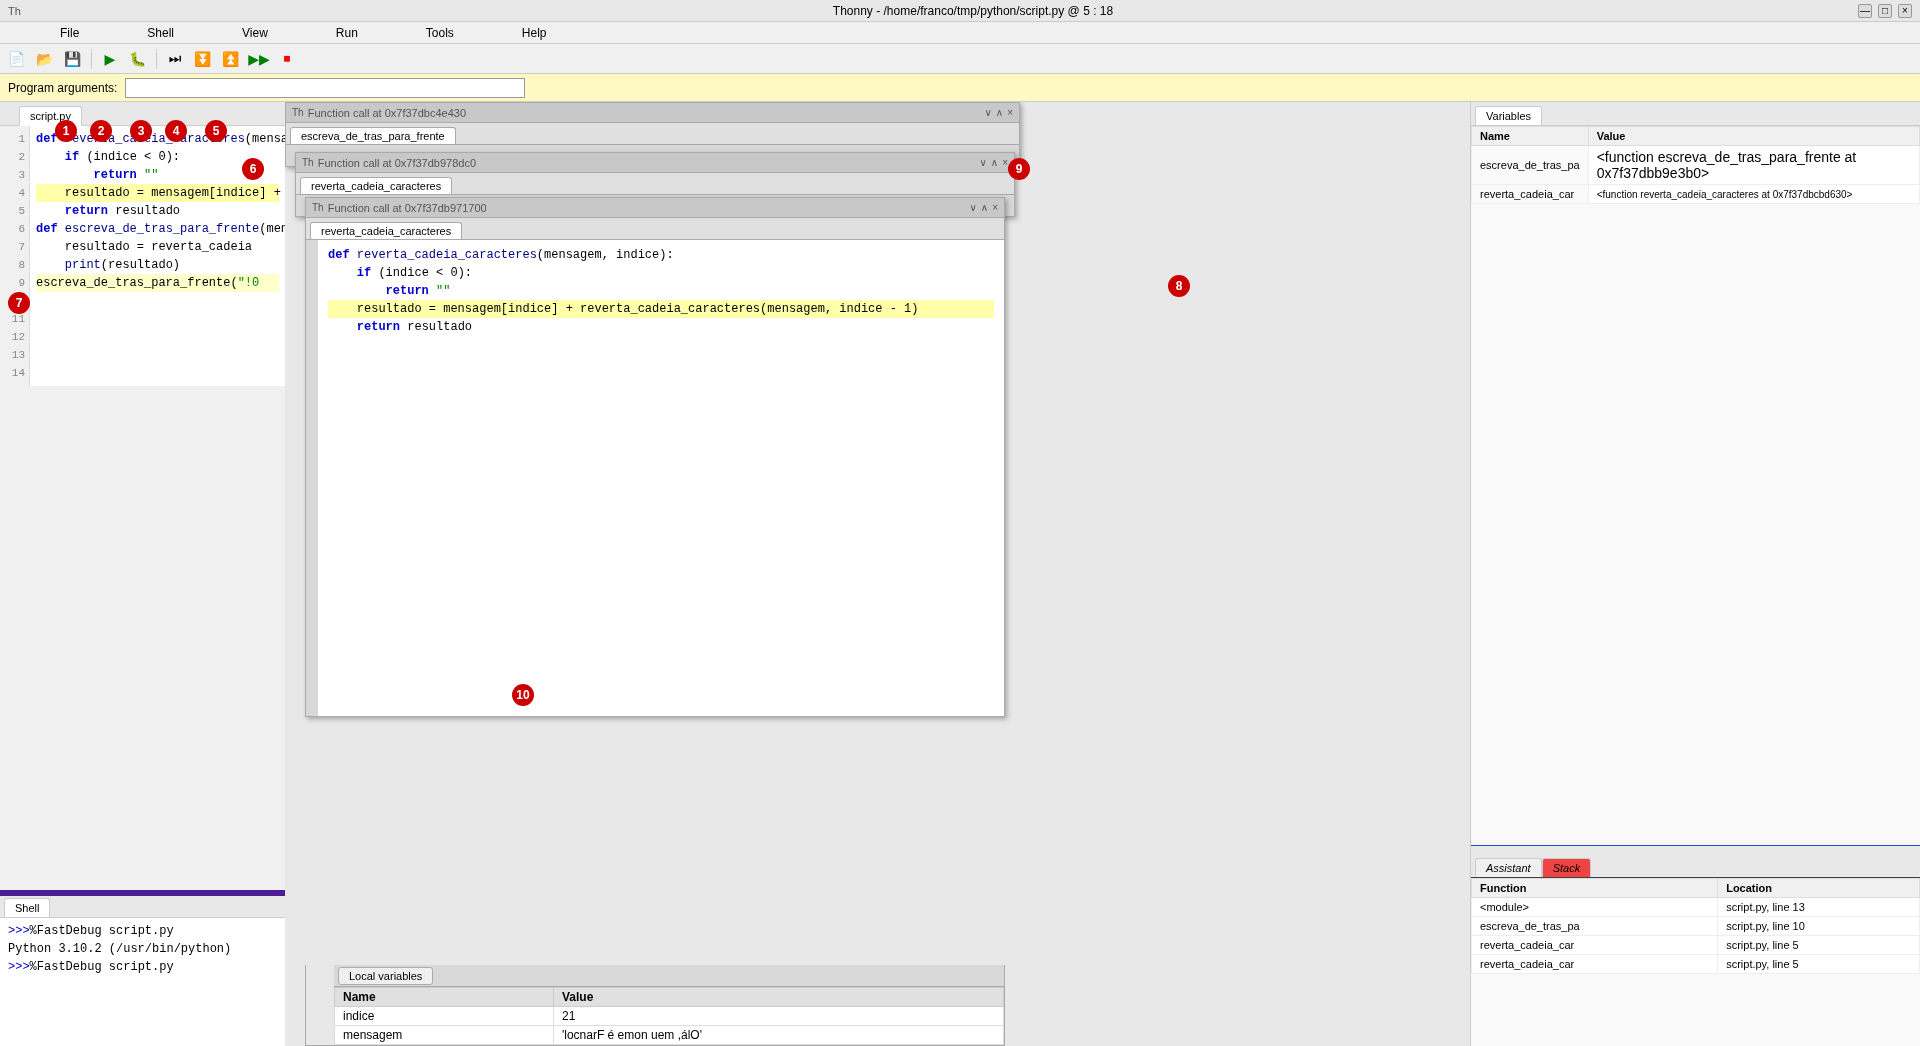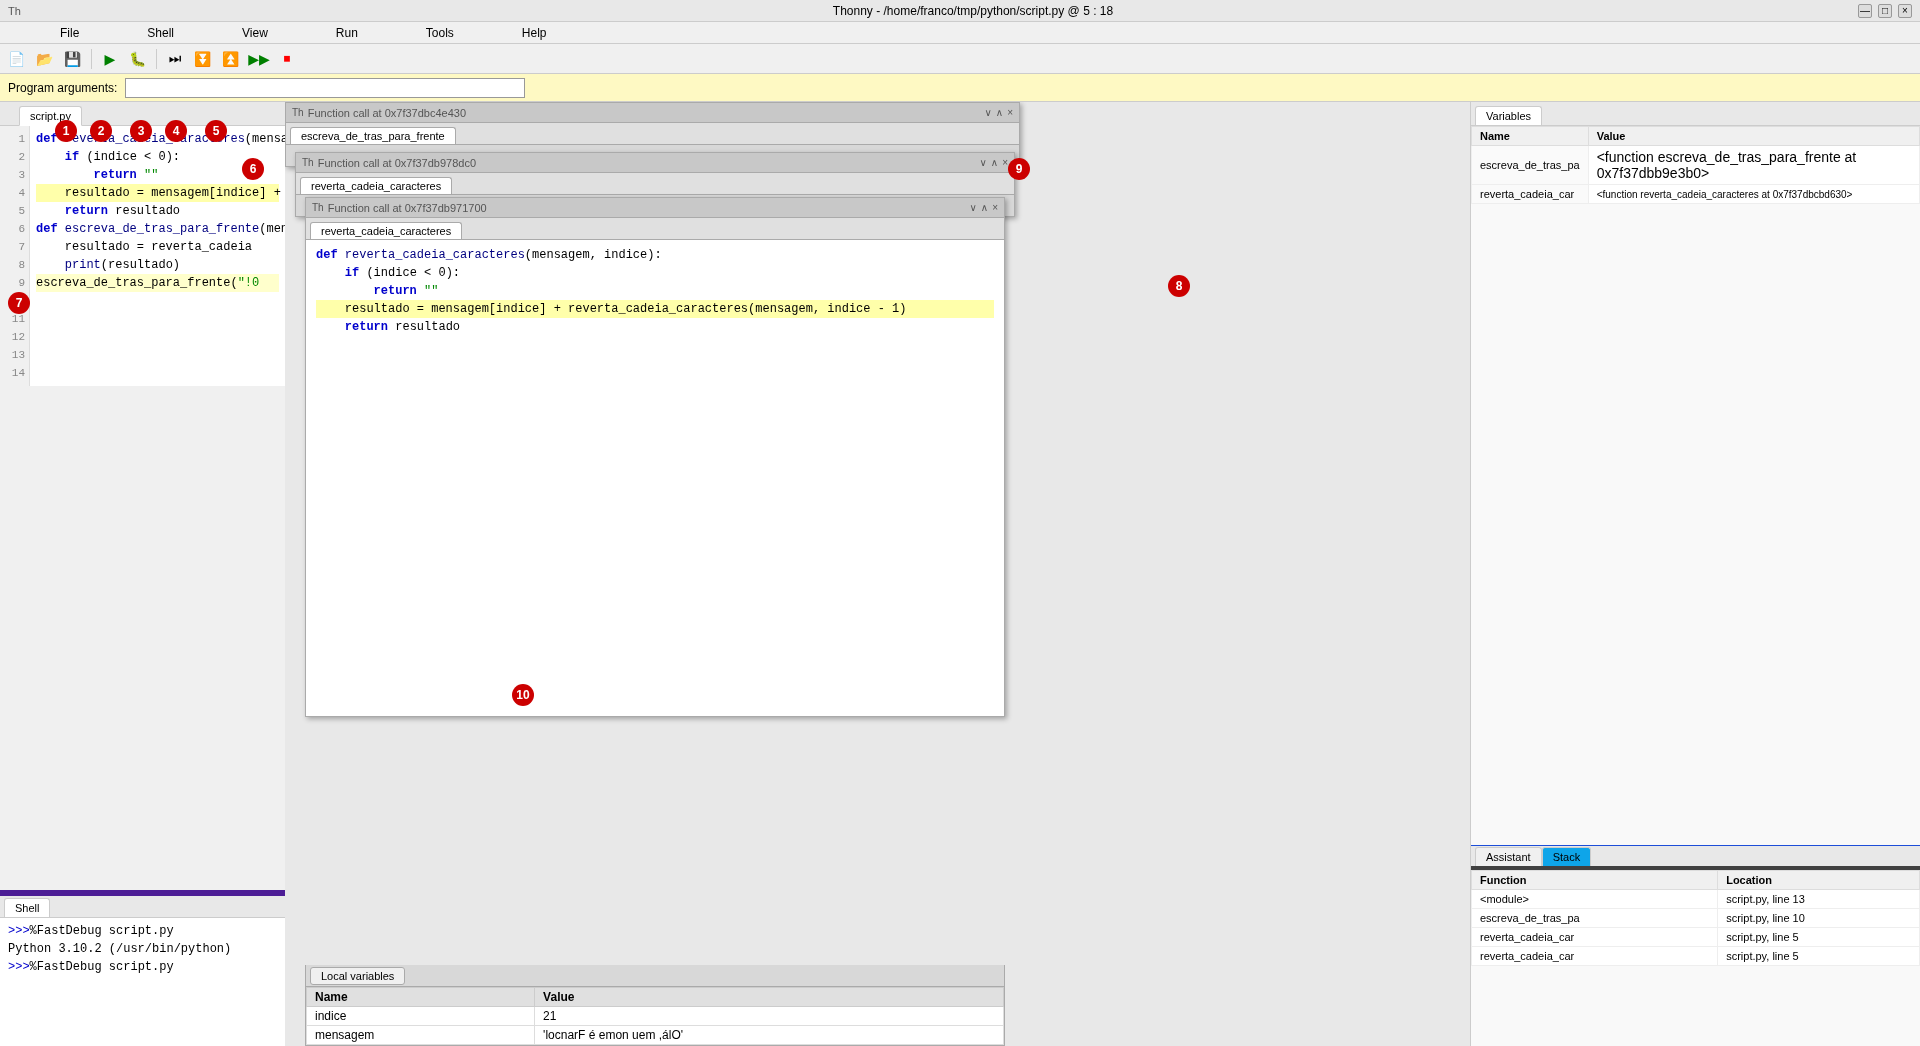--- a/index.html
+++ b/index.html
@@ -245,31 +245,33 @@
     .frame-tab.active { background: white; }
 
     .frame-code {
       background: white;
       font-family: 'Courier New', monospace;
       font-size: 12px;
       line-height: 18px;
       padding: 6px 10px;
       flex: 1;
       overflow: hidden;
+      margin-left: 12px;
     }
 
     
     #local-vars {
       position: absolute;
       bottom: 0;
       left: 20px;
       width: 706px;
       background: #e8e8e8;
       border: 1px solid #aaa;
       border-top: none;
+      padding-left: 28px;
     }
     #local-vars-tab-bar {
       height: 22px;
       background: #d8d8d8;
       display: flex;
       align-items: center;
       padding: 0 4px;
       border-bottom: 1px solid #aaa;
     }
     .local-tab {
@@ -346,37 +348,38 @@
       padding: 3px 8px;
       background: white;
     }
     #variables-table td:first-child { background: #fafafa; }
 
     #assistant-stack-section {
       height: 200px;
       overflow: hidden;
     }
     #assistant-tab-bar {
-      height: 24px;
+      height: 32px;
       background: #e8e8e8;
       display: flex;
       align-items: flex-end;
       padding: 0 4px;
-      border-bottom: 4px solid #404040;
+      border-bottom: 1px solid #404040;
+      font-style: italic;
     }
     .asst-tab {
       padding: 3px 10px;
       border: 1px solid #ccc;
       border-bottom: none;
       background: #f0f0f0;
       cursor: pointer;
       font-size: 11px;
       border-radius: 3px 3px 0 0;
     }
-    .asst-tab.active { background: #0ea5e9; margin-top: 36px; }
+    .asst-tab.active { background: #ef4444; margin-top: 36px; }
     #stack-table {
       width: 100%;
       border-collapse: collapse;
       font-size: 11px;
     }
     #stack-table th {
       background: #f0f0f0;
       border: 1px solid #ddd;
       padding: 3px 8px;
       text-align: left;

